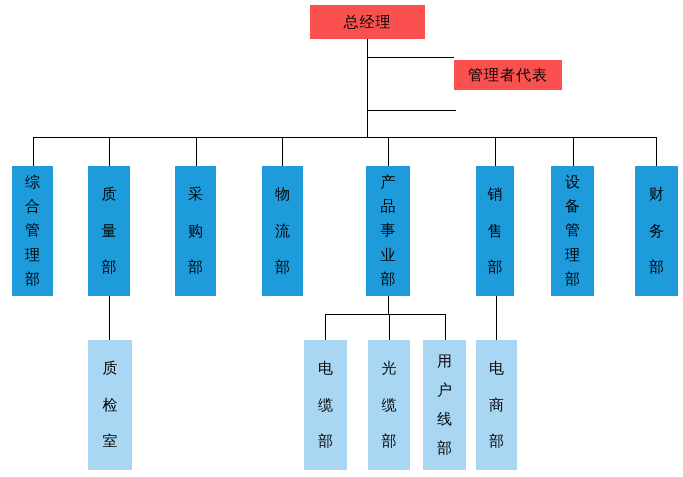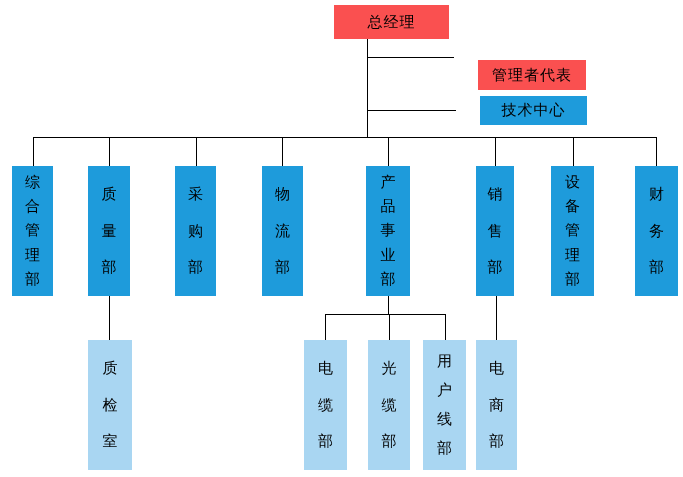--- a/index.html
+++ b/index.html
@@ -16,21 +16,20 @@
     box-sizing:border-box;
     font-size:15px;
     line-height:1;
     color:#000;
   }
   .node.h{
     display:flex;
     align-items:center;
     justify-content:center;
     letter-spacing:1px;
-    margin-left:24px;
   }
   .node.v{
     display:flex;
     flex-direction:column;
     justify-content:space-evenly;
     align-items:center;
   }
   .node.v span{display:block;height:15px;}
   .red{background:var(--executive,#FA5050);}
   .blue{background:var(--department,#1E9BDB);}
@@ -62,21 +61,20 @@
   <div class="line vl" style="left:388px;top:296px;height:18px"></div>
   <div class="line hl" style="left:325px;top:314px;width:121px"></div>
   <div class="line vl" style="left:325px;top:314px;height:26px"></div>
   <div class="line vl" style="left:389px;top:314px;height:26px"></div>
   <div class="line vl" style="left:445px;top:314px;height:26px"></div>
   <div class="line vl" style="left:496px;top:296px;height:44px"></div>
 
   <div class="node h red" style="left:310px;top:5px;width:115px;height:34px">总经理</div>
 
   <div class="node h red" style="left:454px;top:60px;width:108px;height:30px">管理者代表</div>
-  <div class="node h blue" style="left:456px;top:96px;width:107px;height:29px">技术中心</div>
 
   <div class="node v blue vtext" style="left:12px;top:166px;width:41px;height:130px">
       <span>综</span>
       <span>合</span>
       <span>管</span>
       <span>理</span>
       <span>部</span>
     </div>
   <div class="node v blue vtext" style="left:88px;top:166px;width:42px;height:130px">
       <span>质</span>

